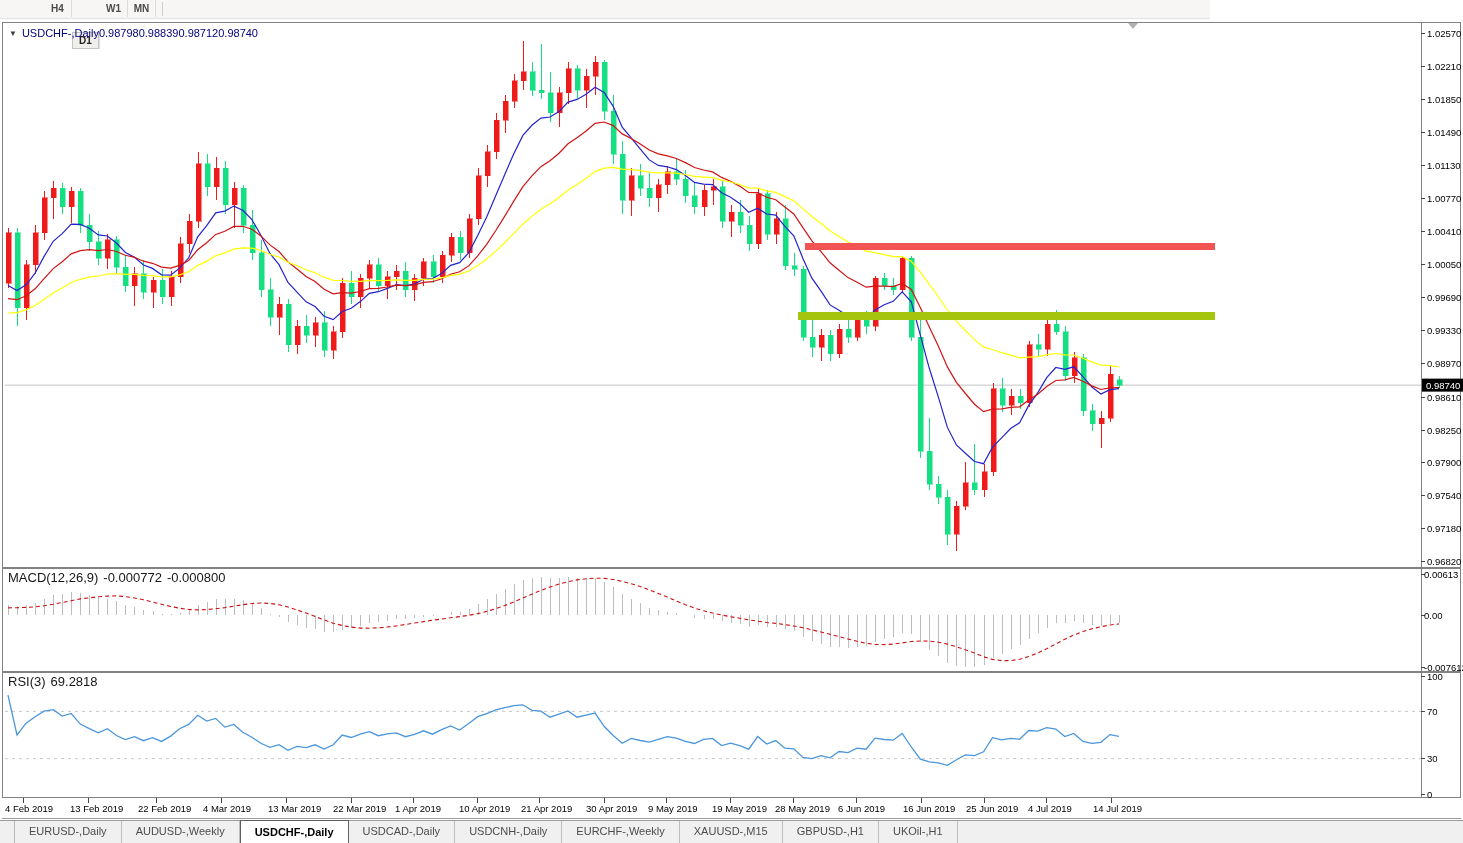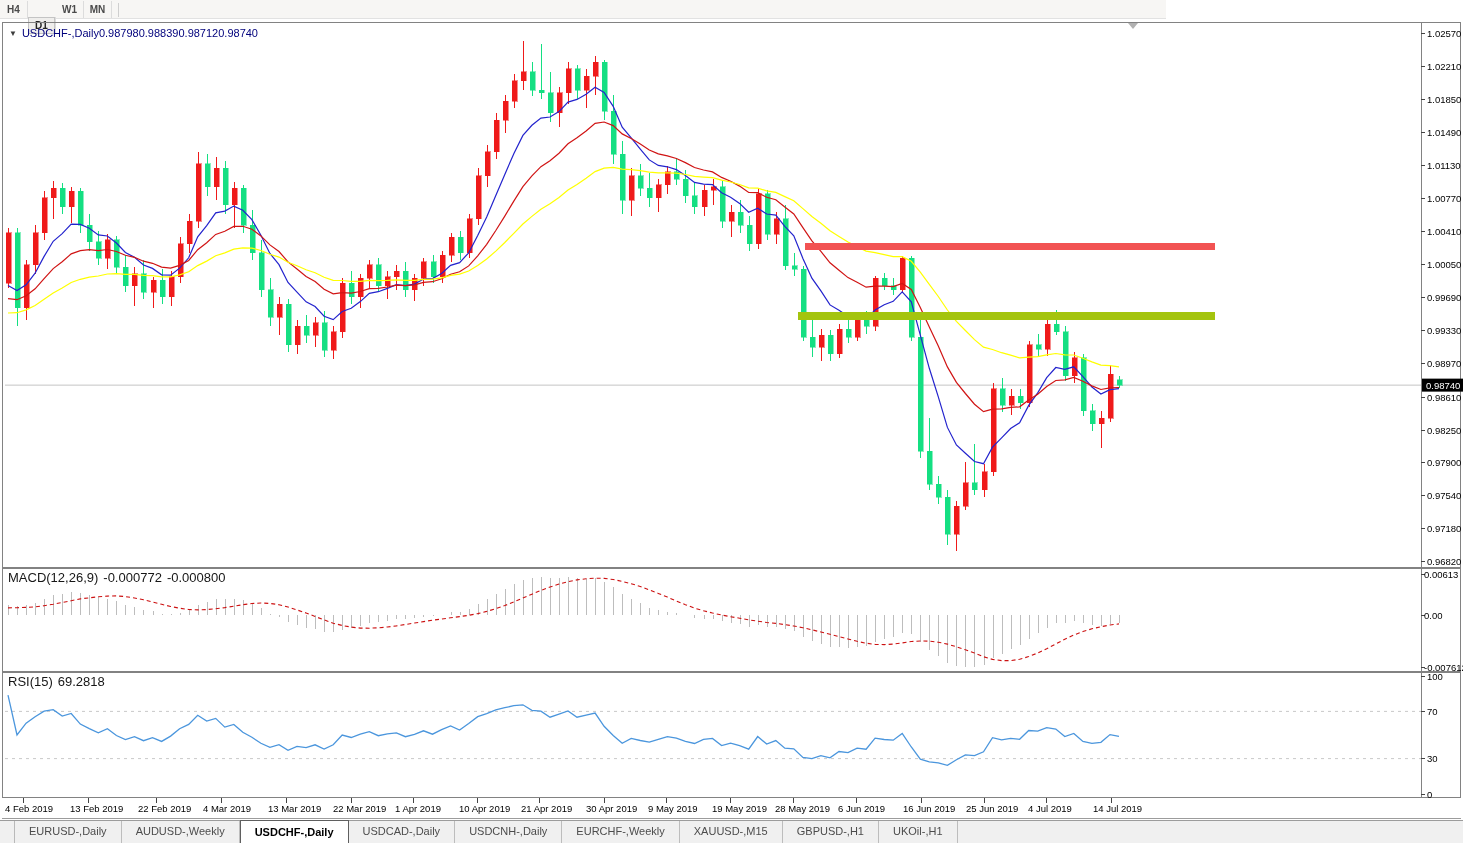--- a/index.html
+++ b/index.html
@@ -5,21 +5,21 @@
   html,body{margin:0;padding:0;}
   body{
     width:1463px;height:843px;position:relative;overflow:hidden;
     background:#ffffff;font-family:"Liberation Sans",sans-serif;
     -webkit-font-smoothing:none;
   }
   
   #toolbar{
     position:absolute;top:0;left:0;width:1166px;height:18px;
     background:#f7f6f4;border-bottom:1px solid #e2e2e2;
-    display:flex;align-items:center;
+    display:flex;align-items:flex-start;padding-left:44px;
   }
   .tf-btn{
     width:27px;text-align:center;font-size:10px;font-weight:bold;color:#4a4a4a;
     line-height:17px;border-right:1px solid #dcdcdc;cursor:default;user-select:none;
   }
   .tf-btn.active{background:#efeeec;box-shadow:inset 0 0 0 1px #c4c4c4;color:#222;margin-top:32px;}
   .tf-spacer{width:6px;border-right:1px solid #cfcfcf;height:14px;margin-top:2px;}
   
   #chart-svg{position:absolute;top:0;left:0;}
   #chart-svg text{font-family:"Liberation Sans",sans-serif;}
@@ -576,21 +576,21 @@
 
 <div id="title">
   <span class="caret">▼</span><span>USDCHF-,Daily</span><span class="v">0.98798</span><span class="v">0.98839</span><span class="v">0.98712</span><span class="v">0.98740</span>
 </div>
 
 <div id="macd-header" class="pane-header">
   <span>MACD(12,26,9)</span><span class="v">-0.000772</span><span class="v">-0.000800</span>
 </div>
 
 <div id="rsi-header" class="pane-header">
-  <span>RSI(15)</span><span class="v">69.2818</span>
+  <span>RSI(3)</span><span class="v">69.2818</span>
 </div>
 
 <div id="scrollmark"></div>
 
 <div id="tabbar">
   <div class="left-spacer"></div>
 <div class="tab">EURUSD-,Daily</div>
     <div class="tab">AUDUSD-,Weekly</div>
     <div class="tab active">USDCHF-,Daily</div>
     <div class="tab">USDCAD-,Daily</div>

